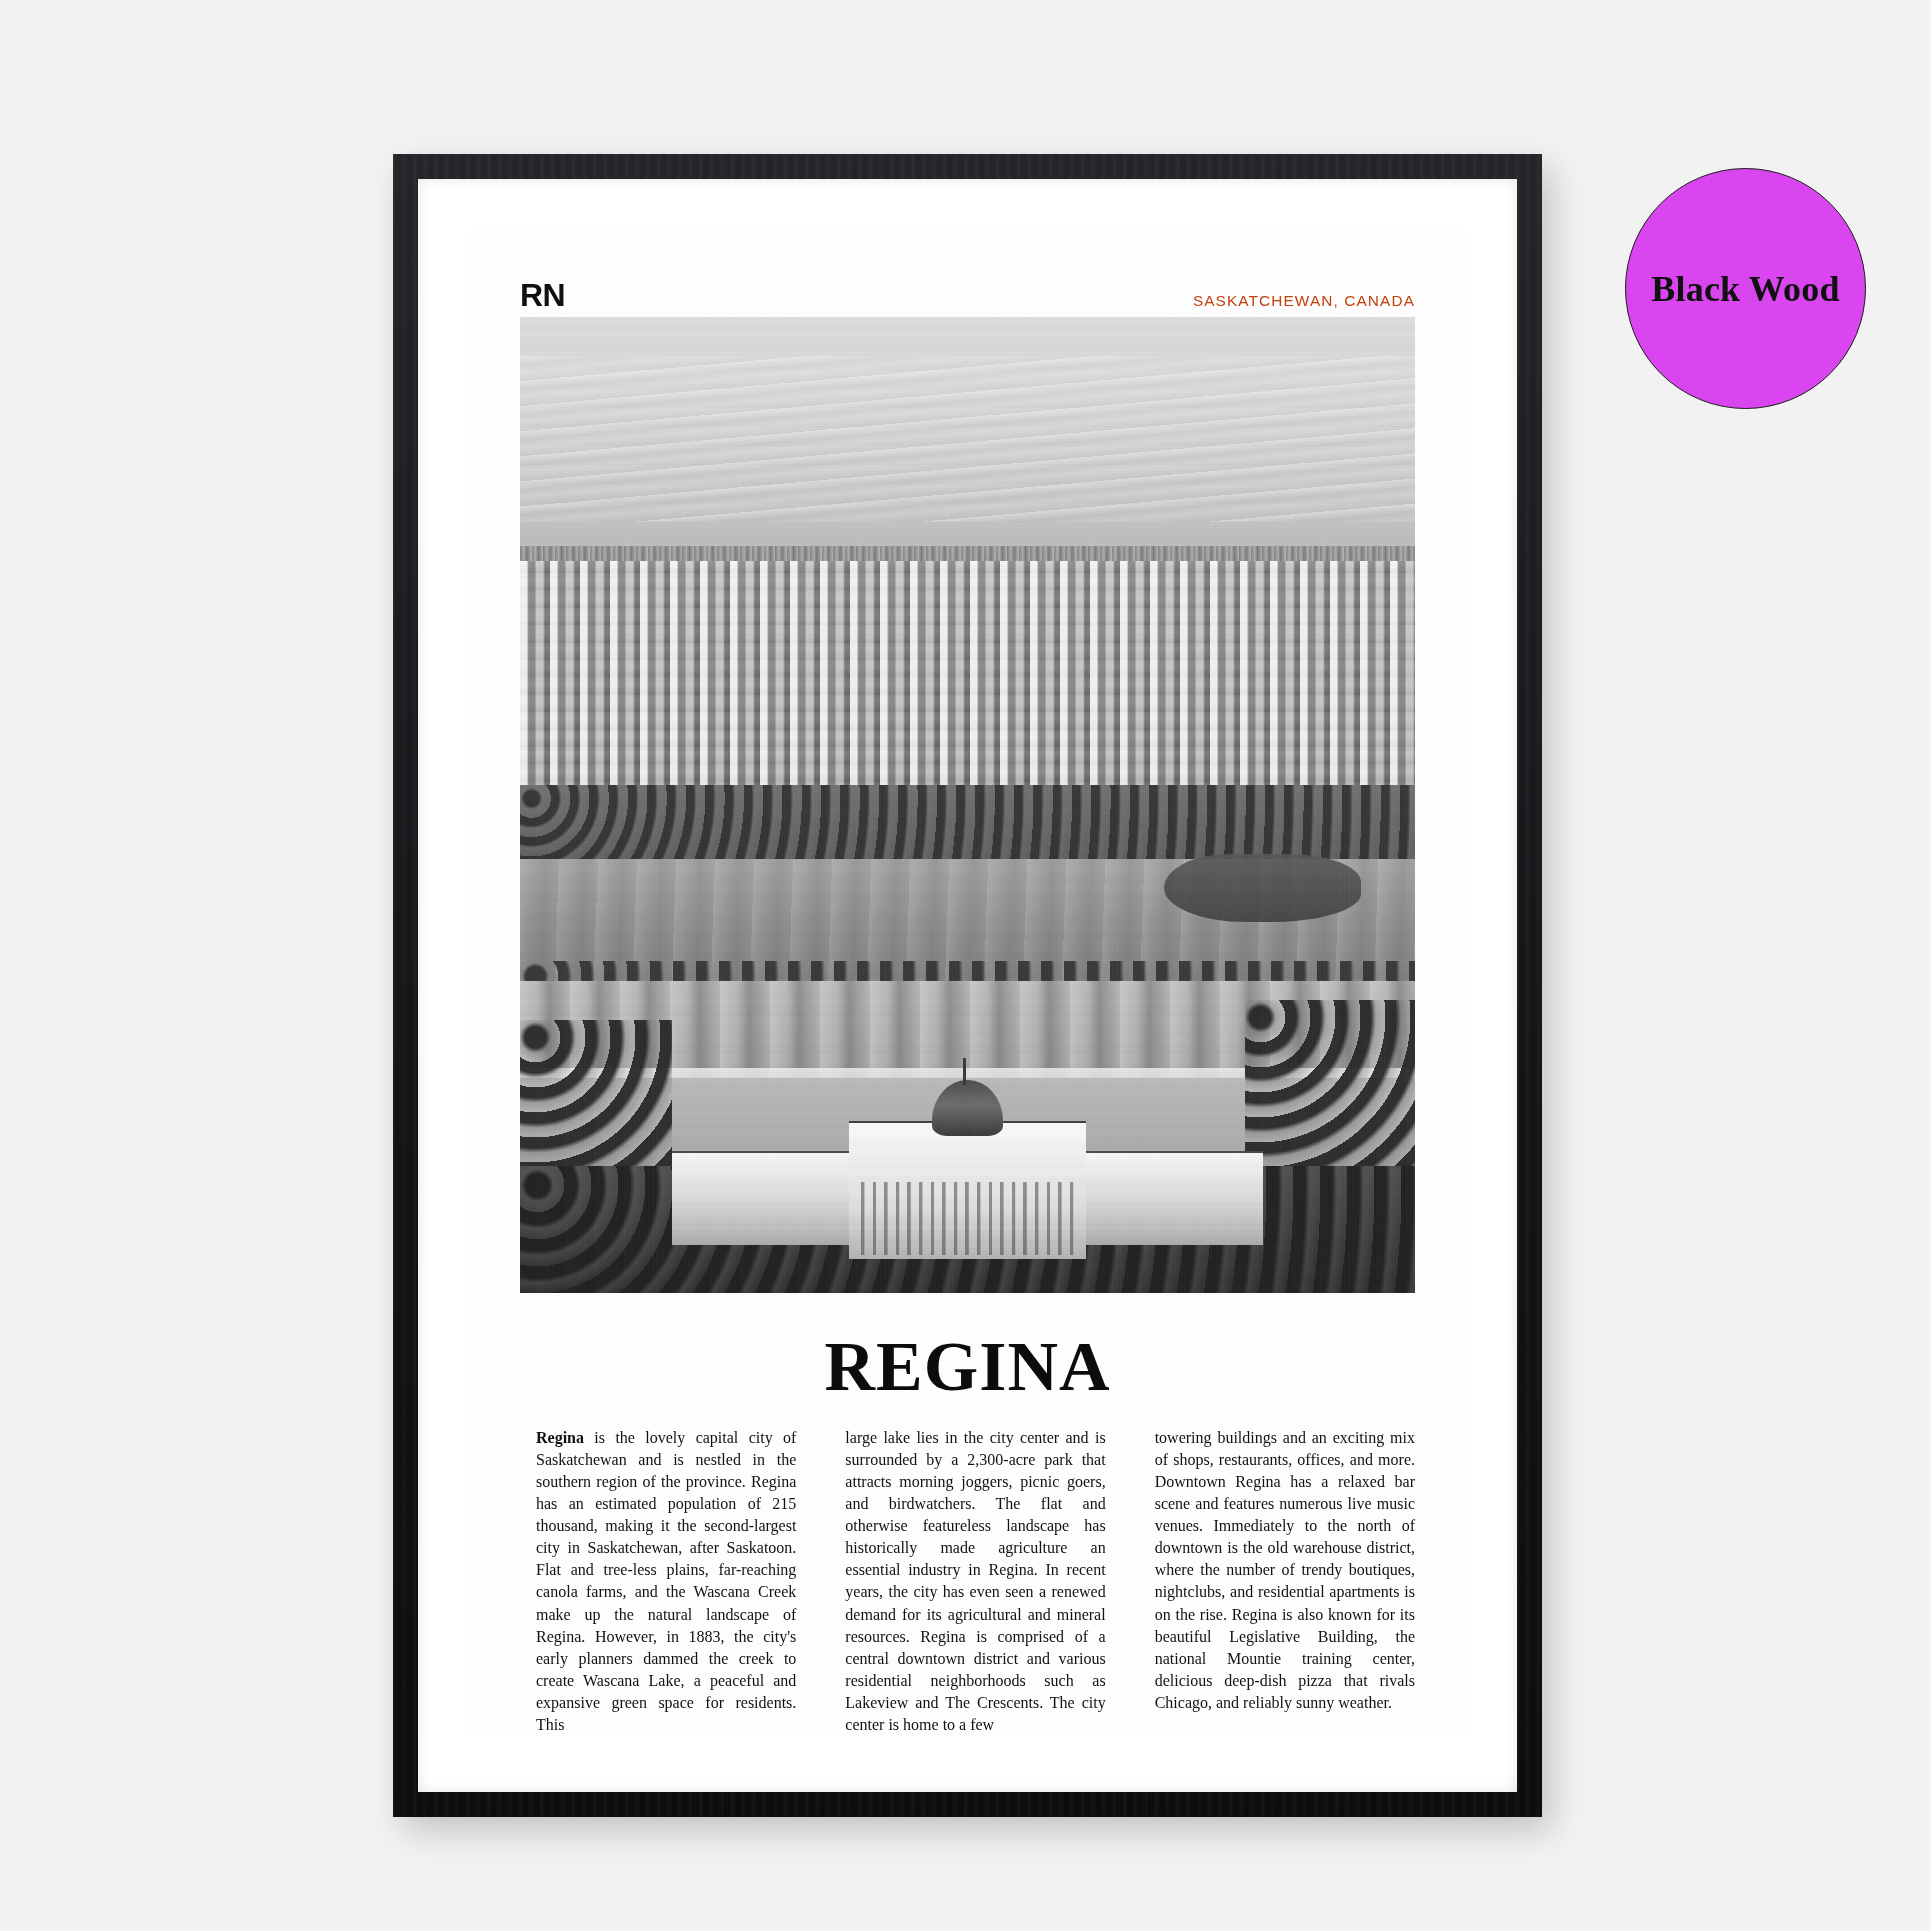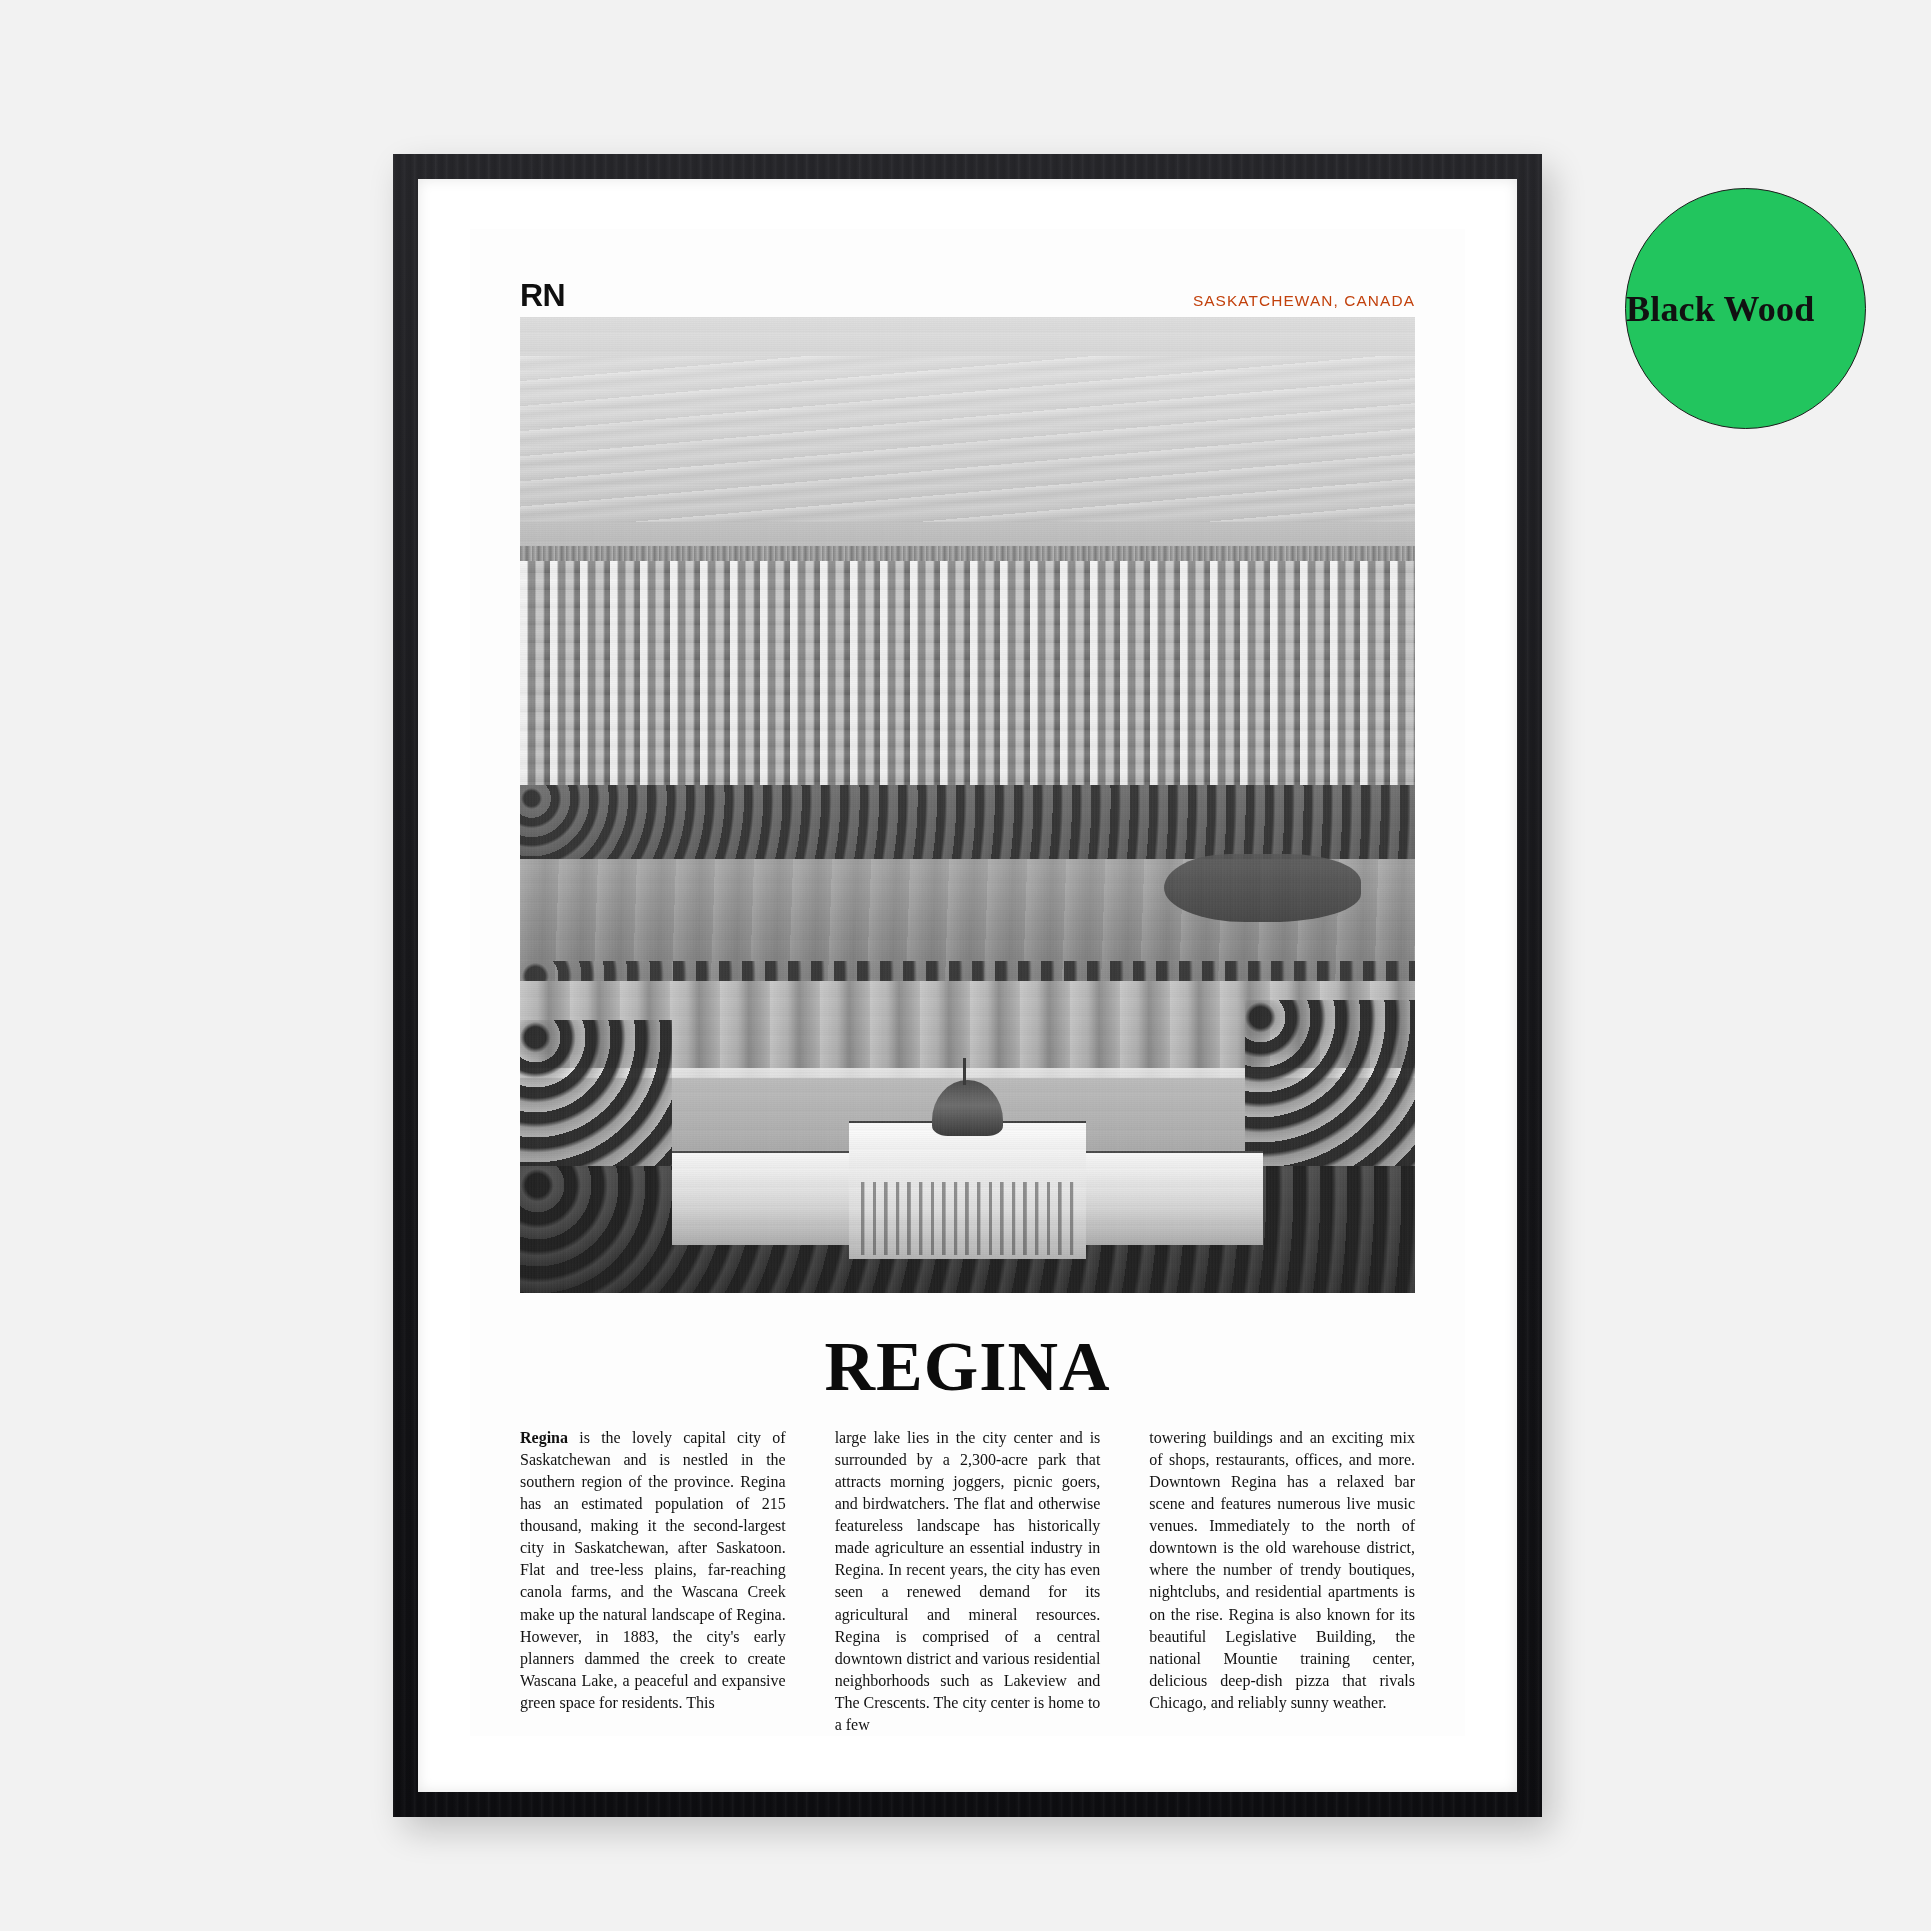--- a/index.html
+++ b/index.html
@@ -12,29 +12,29 @@
     background: #f2f2f2;
     font-family: "Liberation Sans", sans-serif;
     overflow: hidden;
     position: relative;
   }
 
   
   .badge {
     position: absolute;
     left: 1625px;
-    top: 188px;
+    top: 168px;
     width: 241px;
     height: 241px;
     border-radius: 50%;
     border: 1.9px solid #1d1d1d;
-    background: #22c55e;
+    background: #d946ef;
     display: flex;
     align-items: center;
-    justify-content: flex-start;
+    justify-content: center;
     box-sizing: border-box;
   }
   .badge-label {
     font-family: "Liberation Serif", serif;
     font-weight: bold;
     font-size: 36px;
     color: #111;
     letter-spacing: 0.2px;
     white-space: nowrap;
   }
@@ -267,20 +267,21 @@
     text-align: center;
     color: #0c0c0c;
     letter-spacing: 1px;
     margin-top: 39px;
     margin-bottom: 25px;
     line-height: 1;
   }
   .poster-columns {
     display: flex;
     gap: 49px;
+    margin-left: 16px;
   }
   .poster-col {
     flex: 1;
     font-family: "Liberation Serif", serif;
     font-size: 16px;
     line-height: 1.38;
     color: #111;
     text-align: justify;
     text-justify: inter-word;
     hyphens: manual;

